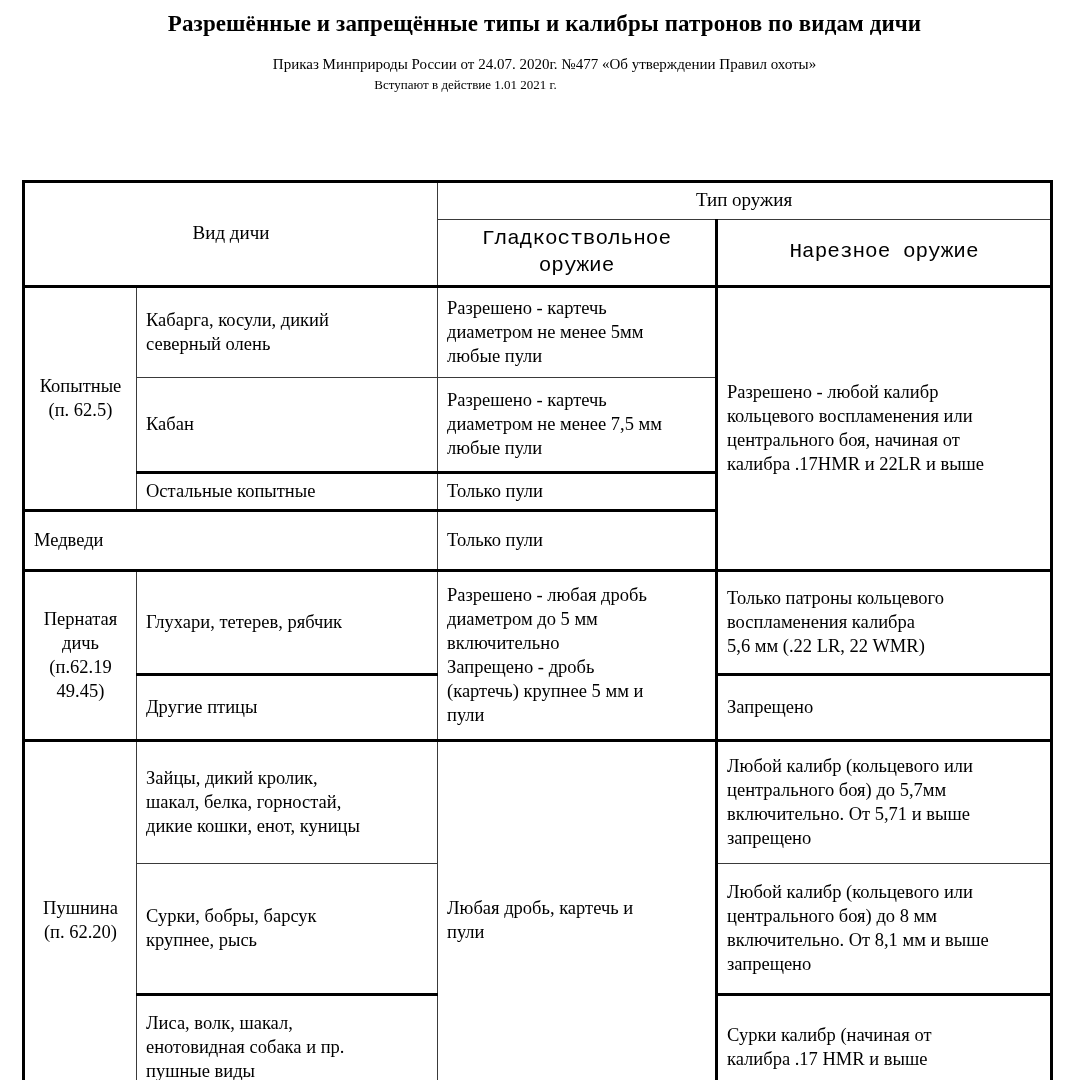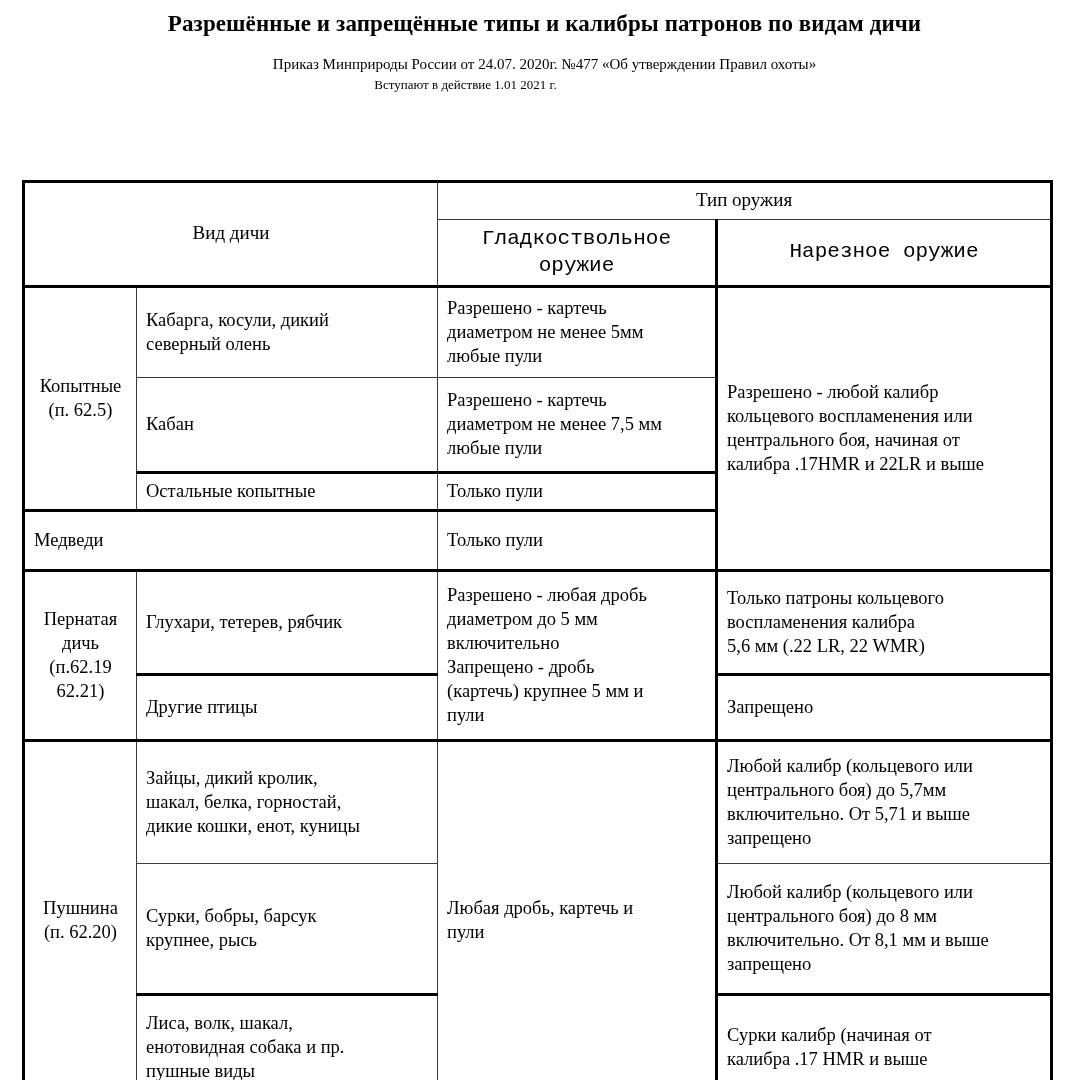--- a/index.html
+++ b/index.html
@@ -144,21 +144,21 @@
 
         <tr>
           <td class="lft vmid thick-top thick-bottom nowrap-lines" colspan="2" style="height:46px">Медведи</td>
           <td class="lft vmid thick-top thick-bottom nowrap-lines">Только пули</td>
         </tr>
 
         <tr>
           <td class="group-label vmid thick-top nowrap-lines" rowspan="2">Пернатая
 дичь
 (п.62.19
-62.21)</td>
+49.45)</td>
           <td class="lft vmid thick-top nowrap-lines" style="height:90px">Глухари, тетерев, рябчик</td>
           <td class="lft vtop thick-top nowrap-lines" rowspan="2">Разрешено - любая дробь
 диаметром до 5 мм
 включительно
 Запрещено - дробь
 (картечь) крупнее 5 мм и
 пули</td>
           <td class="lft vtop thick-top thick-left nowrap-lines"> Только патроны кольцевого
 воспламенения калибра
 5,6 мм (.22 LR, 22 WMR)</td>

